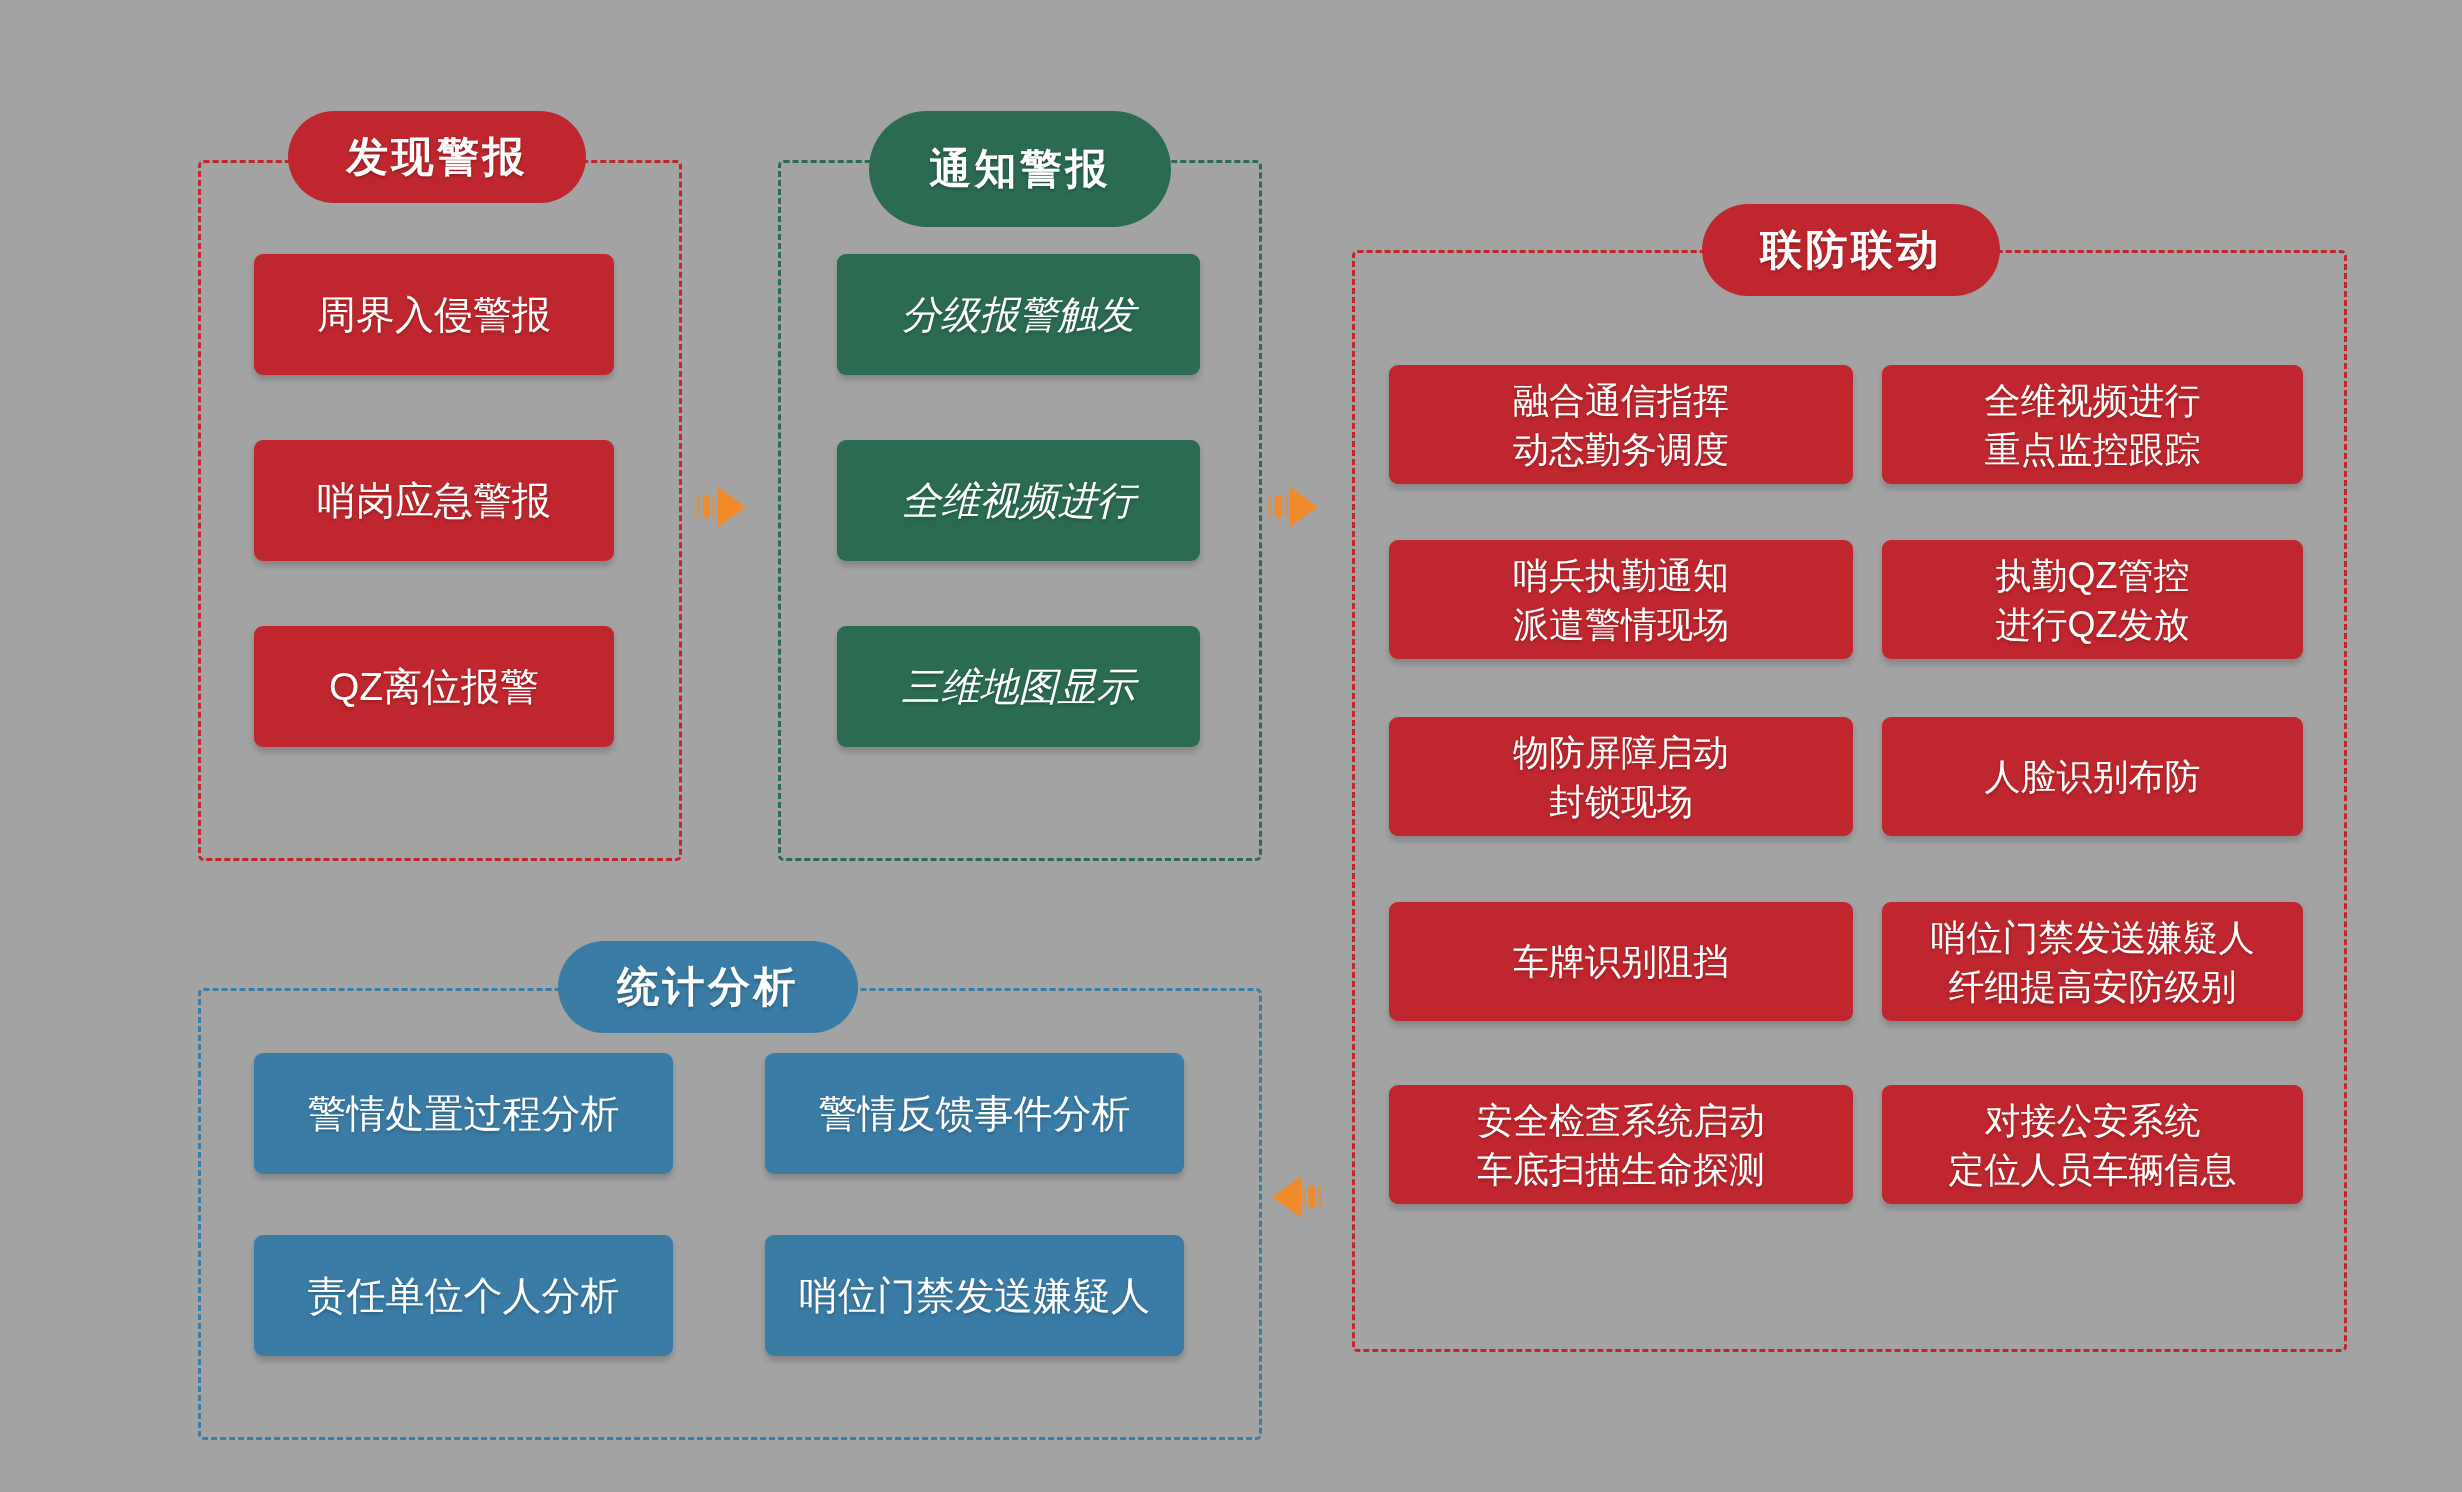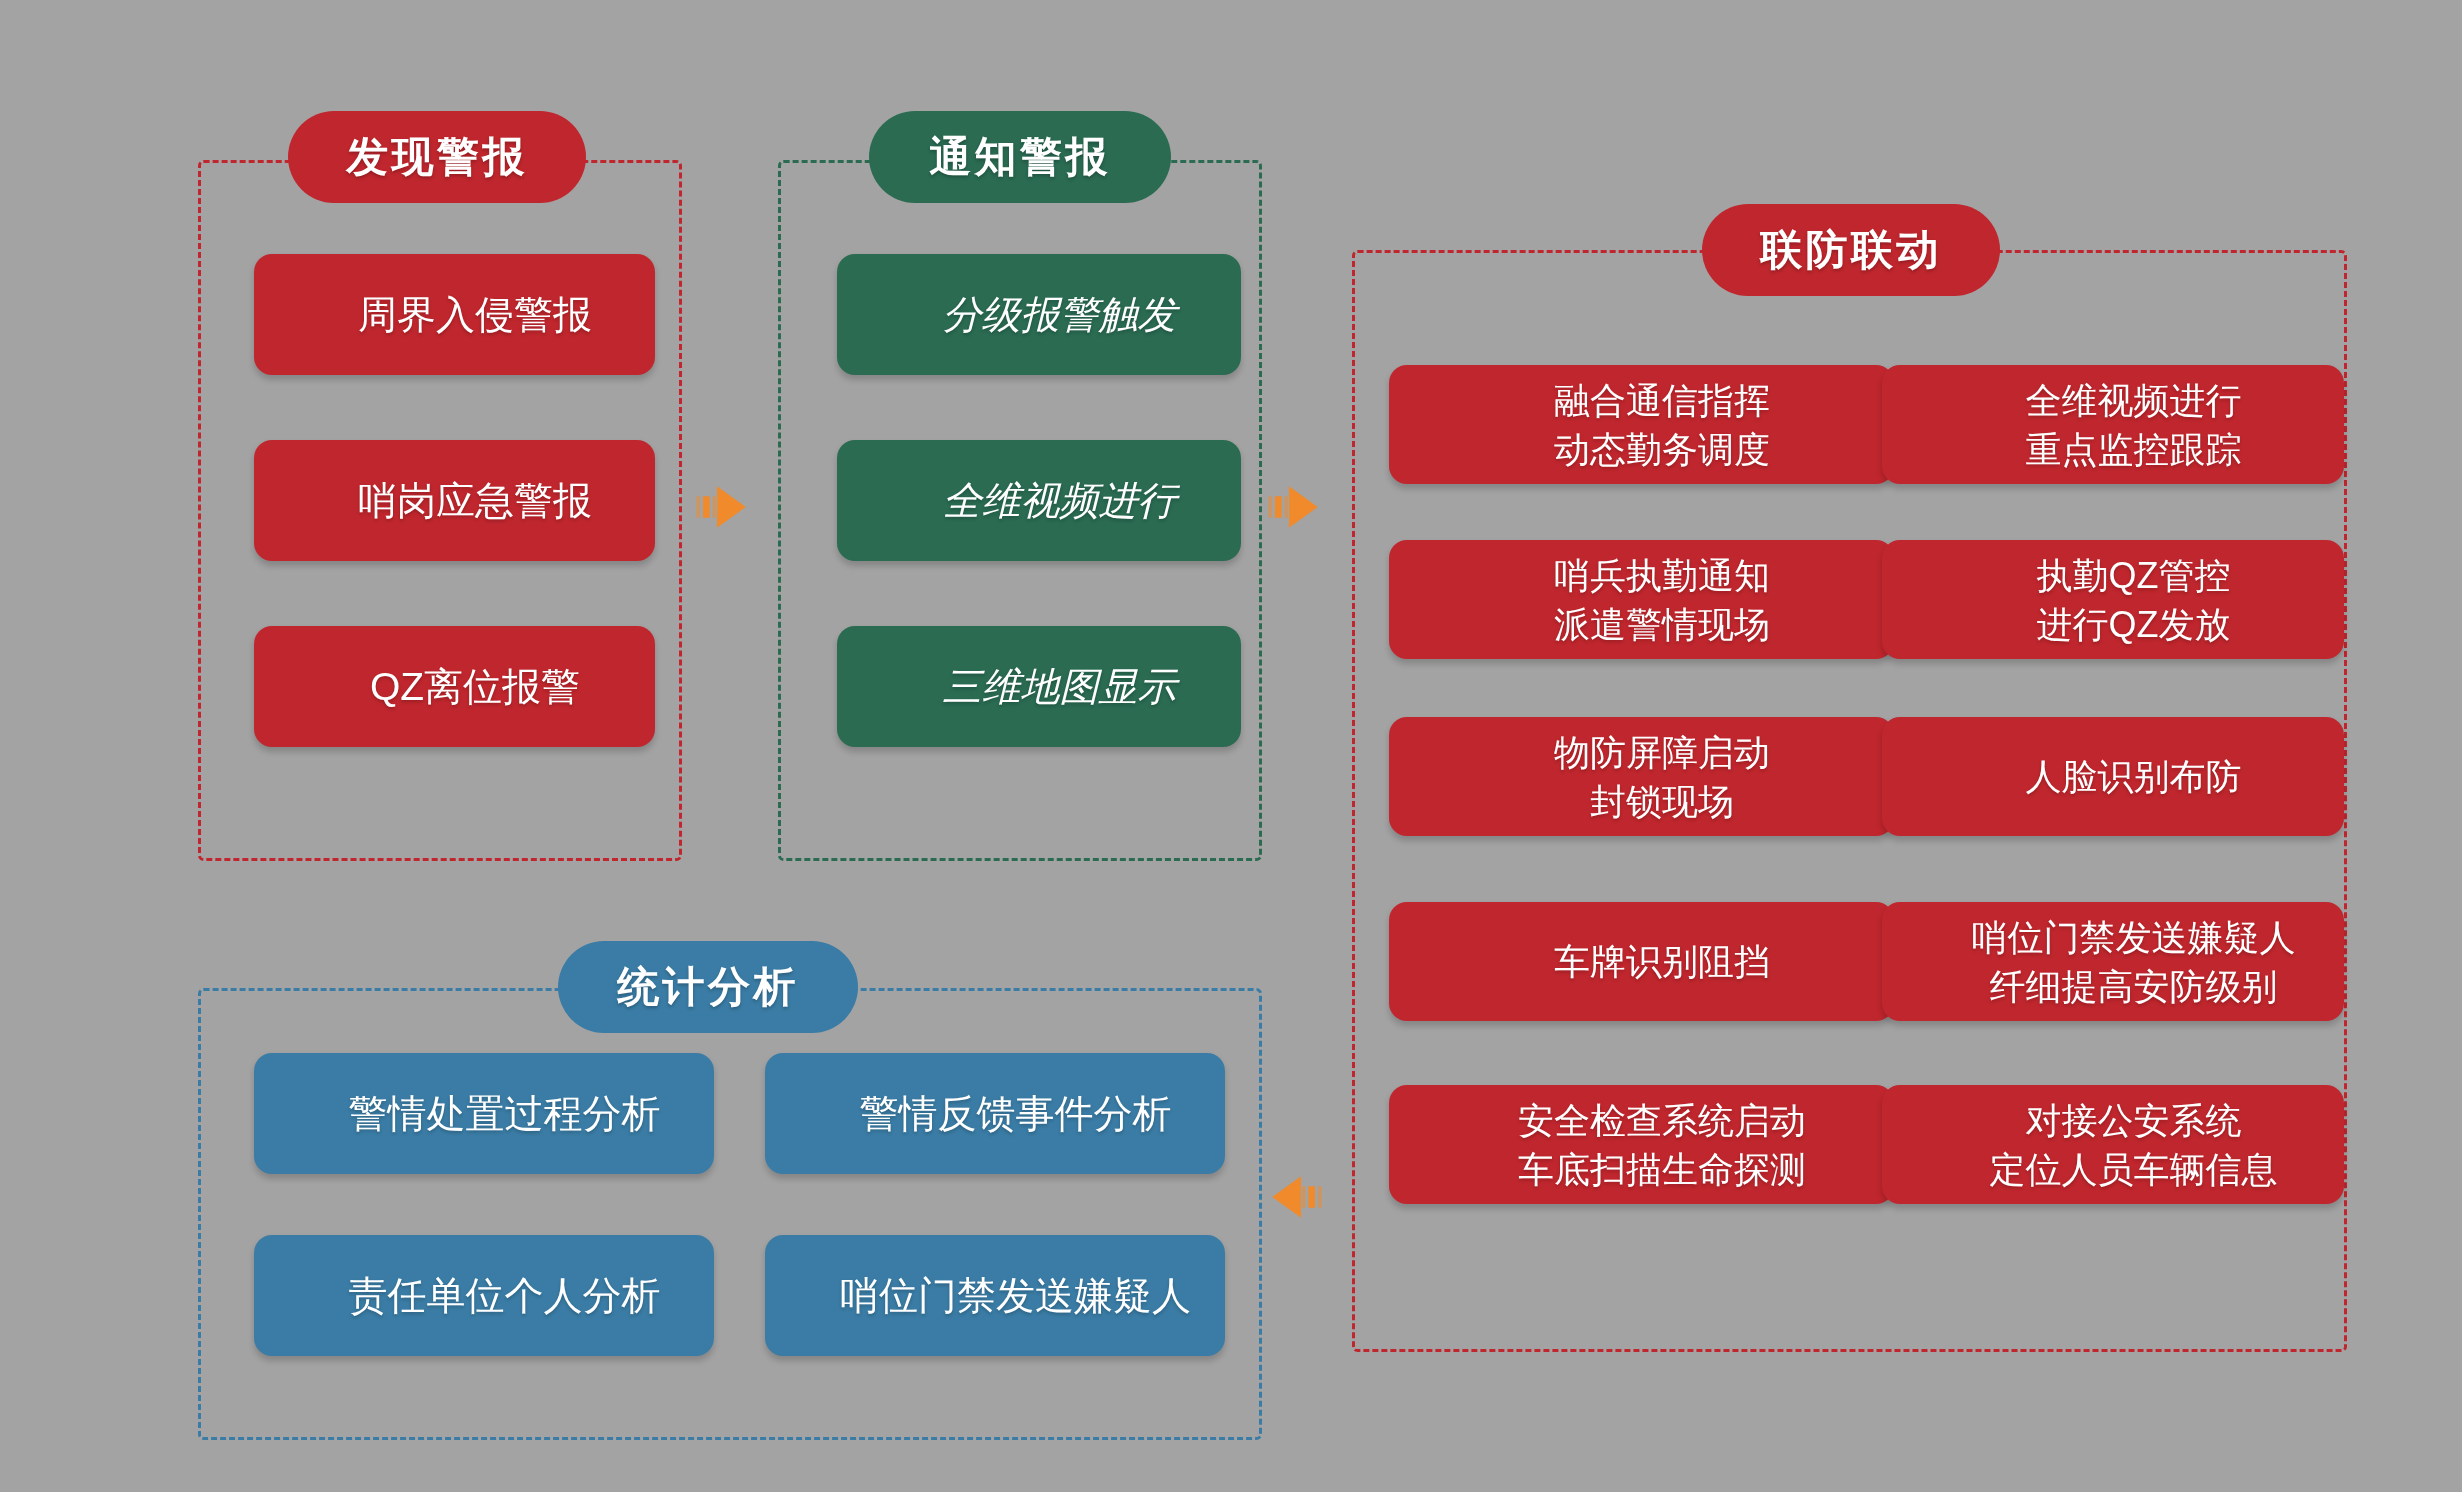--- a/index.html
+++ b/index.html
@@ -41,42 +41,41 @@
   .pill.red{background:var(--red);}
   .pill.green{background:var(--green);}
   .pill.blue{background:var(--blue);}
 
   
   .box{
     position:absolute;
     display:flex;flex-direction:column;align-items:center;justify-content:center;
     color:var(--text);
     text-align:right;
-    border-radius:18px;
+    border-radius:9px;
     font-size:39px;
     line-height:52px;
     box-shadow:0 4.5px 6.7px rgba(0,0,0,.18);
     text-shadow:0 2.2px 3.4px rgba(0,0,0,.22);
     z-index:2;
-    padding-left:41px;
   }
   .box.red{background:var(--red);}
   .box.green{background:var(--green);}
   .box.blue{background:var(--blue);}
   .box.small{font-size:36px;line-height:49px;}
 
   
   #panel-discover{left:198px;top:160px;width:478px;height:695px;}
   #pill-discover{left:288px;top:111px;width:298px;height:92px;}
   .d{left:254px;width:360px;height:121px;}
   .d1{top:254px;} .d2{top:440px;} .d3{top:626px;}
 
   
   #panel-notify{left:778px;top:160px;width:478px;height:695px;}
-  #pill-notify{left:869px;top:111px;width:302px;height:92px;}
+  #pill-notify{left:869px;top:111px;width:302px;height:116px;}
   .n{left:837px;width:363px;height:121px;font-style:italic;}
   .n1{top:254px;} .n2{top:440px;} .n3{top:626px;}
 
   
   #panel-joint{left:1352px;top:250px;width:989px;height:1096px;}
   #pill-joint{left:1702px;top:204px;width:298px;height:92px;}
   .ja{left:1389px;width:464px;height:119px;}
   .jb{left:1882px;width:421px;height:119px;}
   .jr1{top:365px;} .jr2{top:540px;} .jr3{top:717px;} .jr4{top:902px;} .jr5{top:1085px;}
 

